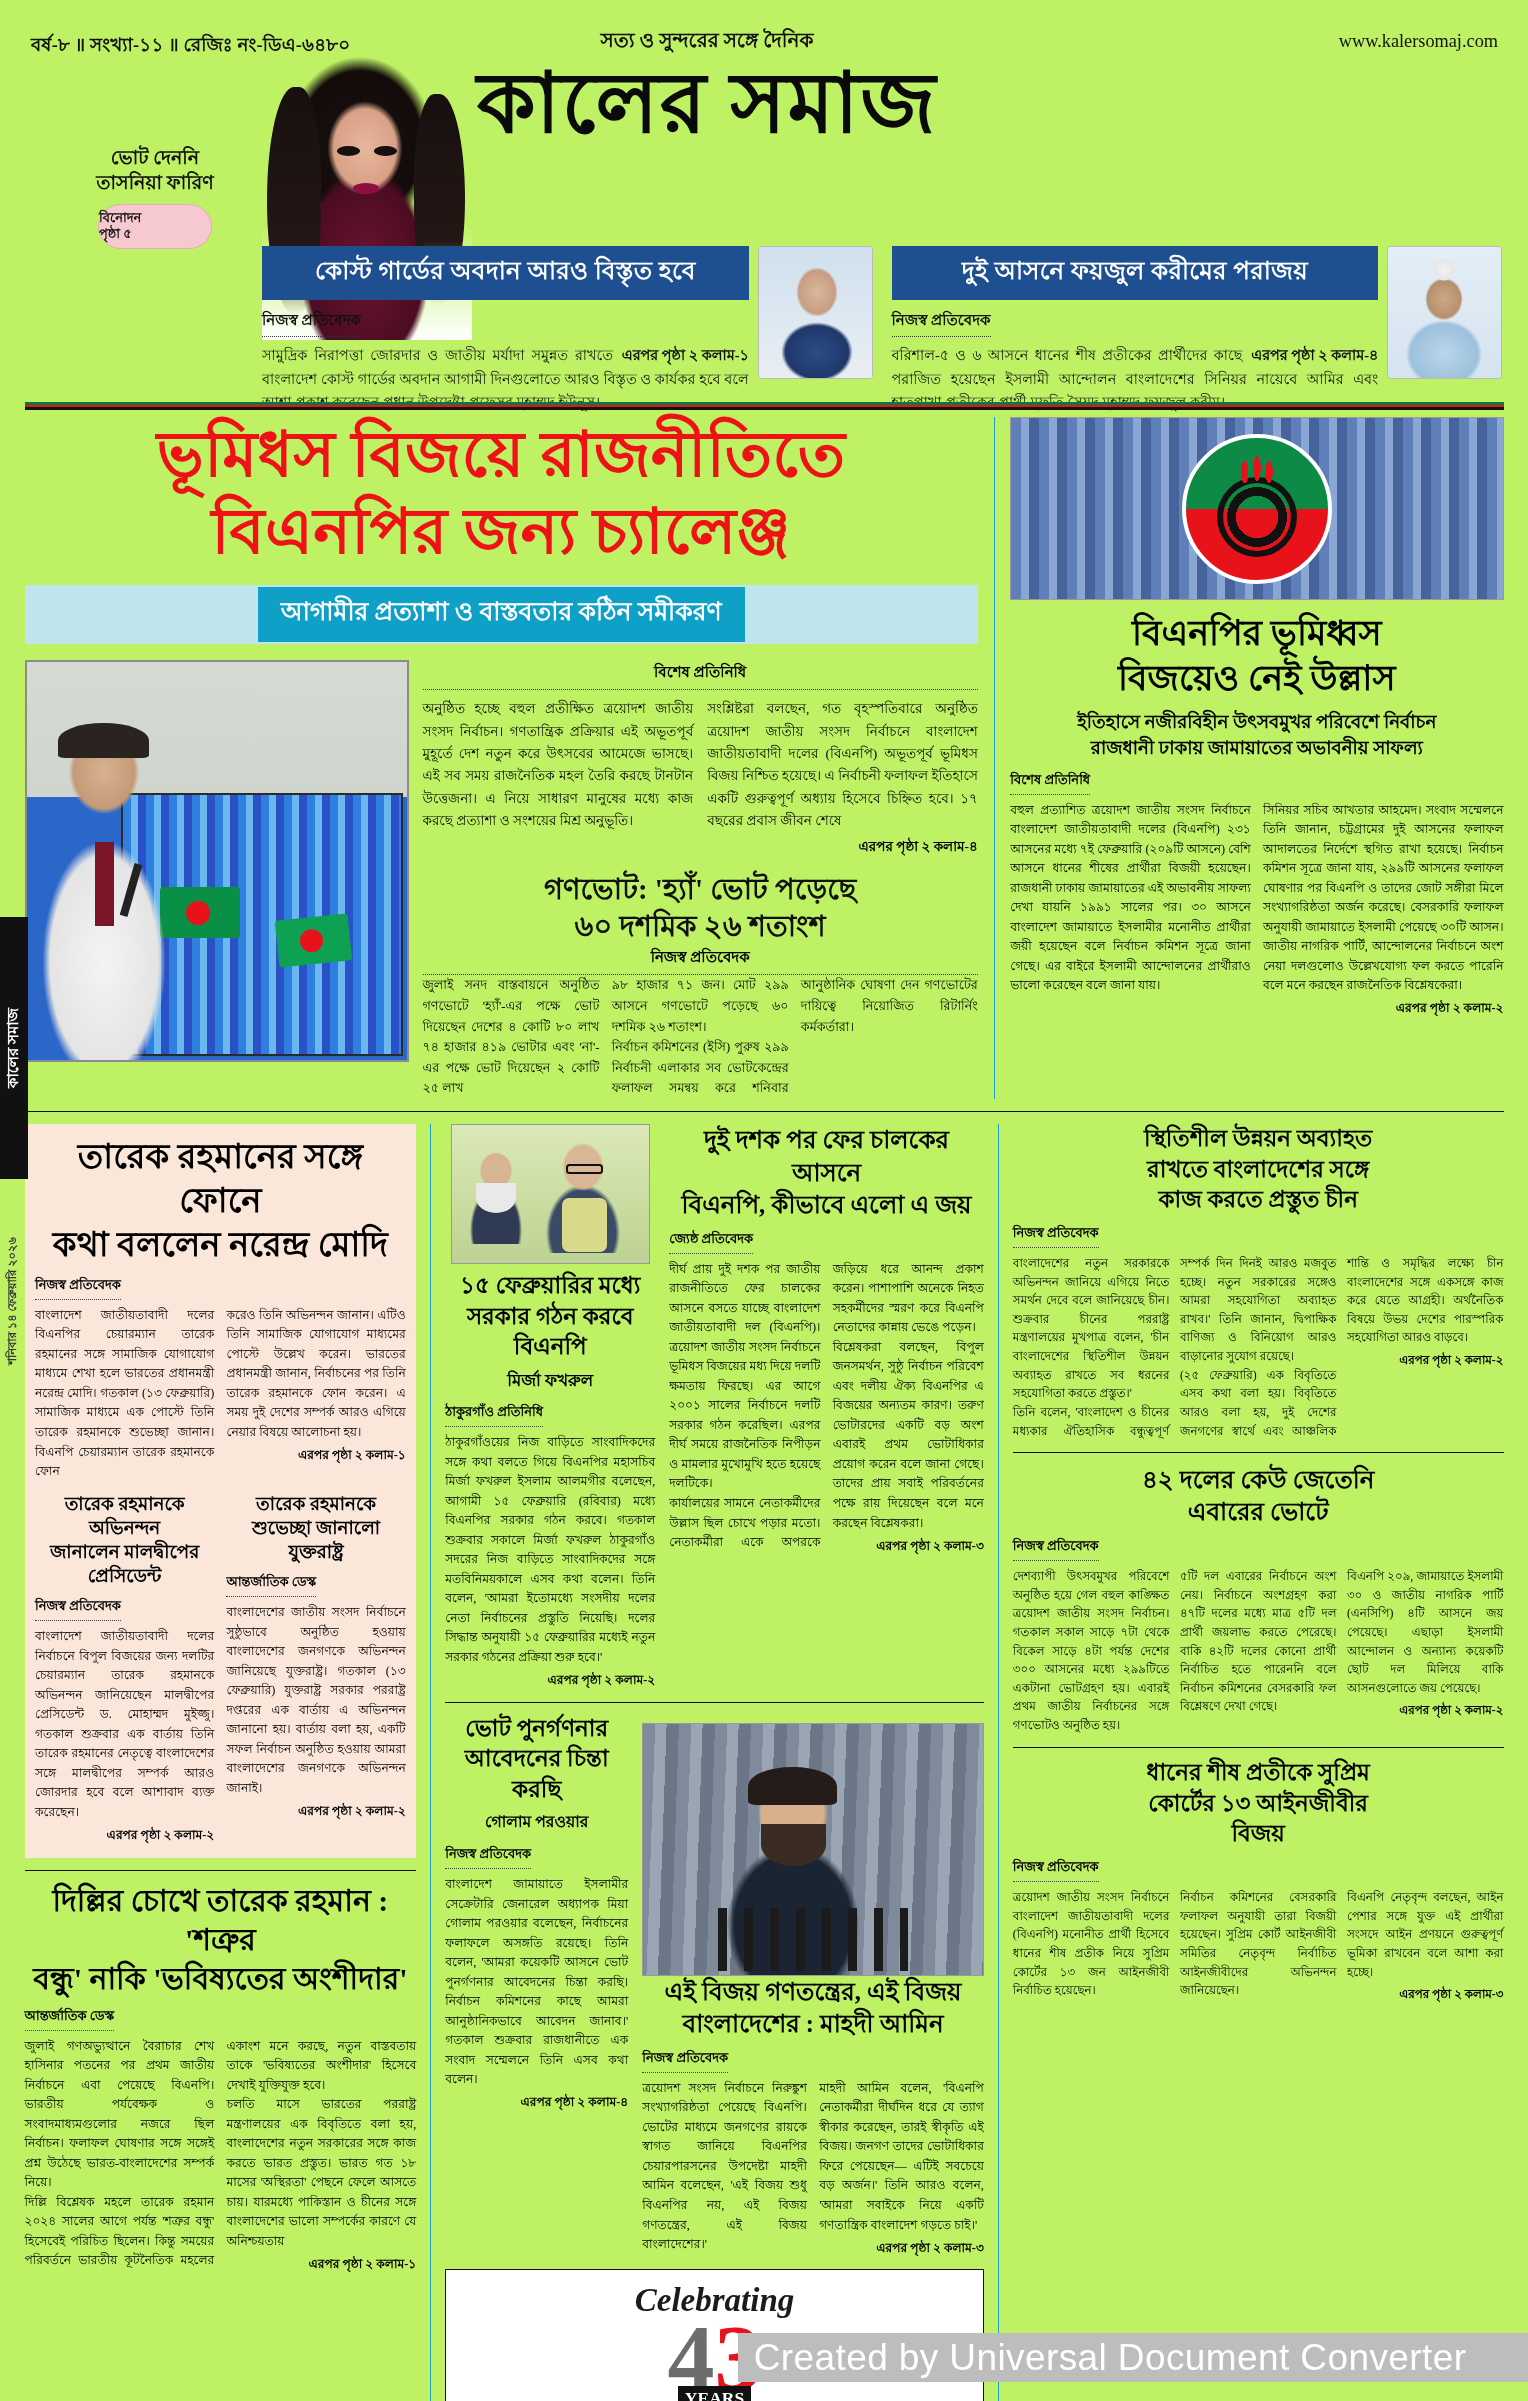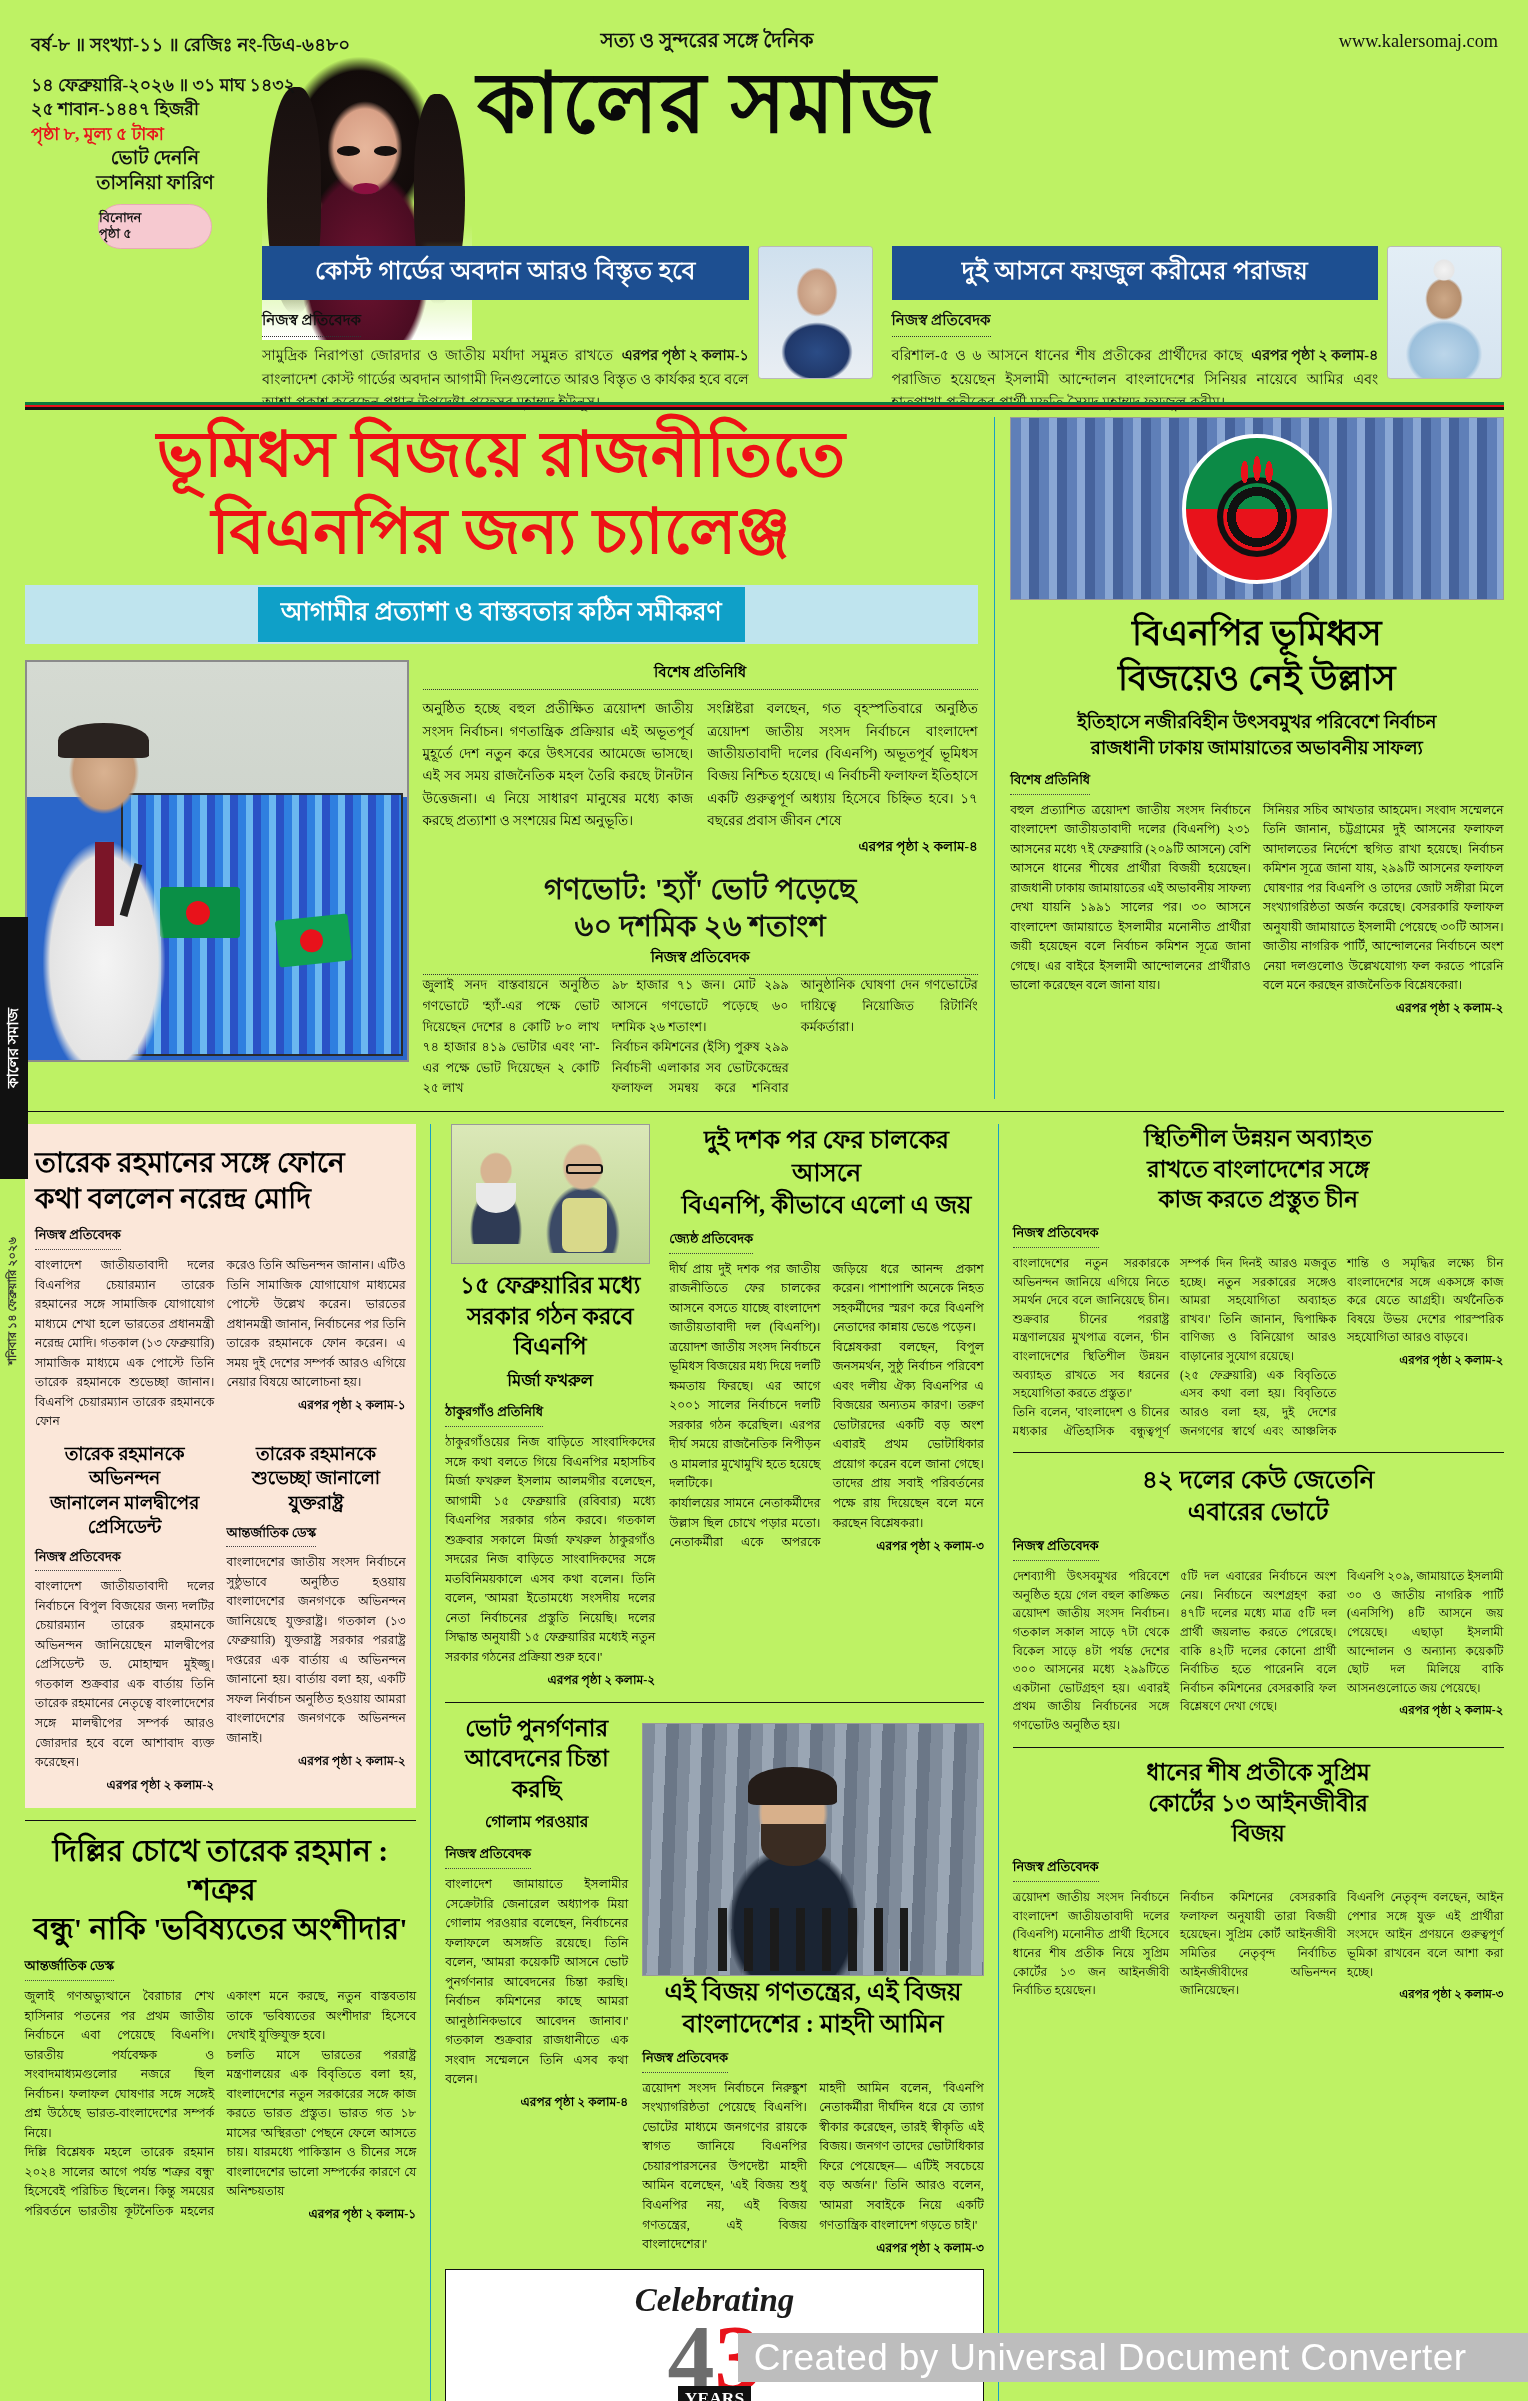--- a/index.html
+++ b/index.html
@@ -162,21 +162,21 @@
   .r-sub { text-align: center; font-weight: bold; font-size: 18.3px; line-height: 1.42; margin-top: 8.7px; }
 
   
   .hr-k { border-top: 1.7px solid #111; margin: 12.2px 0 10.5px; }
   .mid-row { display: flex; margin-top: 12.2px; }
   .col-a { width: 407px; padding-right: 14px; border-right: 1.7px solid #19a0c4; }
   .col-b { width: 568px; padding: 0 14px; border-right: 1.7px solid #19a0c4; }
   .col-c { width: 505px; padding-left: 14px; }
 
   .tinted { background: #fbe7d9; padding: 10.5px 10.5px 12.2px; }
-  .hl-a { font-weight: bold; font-size: 28px; line-height: 1.3; margin-top: 10px; }
+  .hl-a { text-align: center; font-weight: bold; font-size: 34px; line-height: 1.3; }
   .hl-b { text-align: center; font-weight: bold; font-size: 18.3px; line-height: 1.32; }
   .hl-c { text-align: center; font-weight: bold; font-size: 30px; line-height: 1.3; }
   .hl-d { text-align: center; font-weight: bold; font-size: 23px; line-height: 1.32; }
   .hl-e { text-align: center; font-weight: bold; font-size: 24.5px; line-height: 1.32; }
   .byl { font-size: 13px; font-weight: bold; border-bottom: 1.7px dotted #444; display: inline-block; padding-bottom: 2.6px; margin: 7.9px 0 6.1px; }
   .twocol { column-count: 2; column-gap: 12.2px; font-size: 12.2px; line-height: 1.6; text-align: justify; }
   .threecol { column-count: 3; column-gap: 10.5px; font-size: 11.8px; line-height: 1.58; text-align: justify; }
   .onecol { font-size: 12.2px; line-height: 1.6; text-align: justify; }
 
   .mini2 { display: flex; gap: 12.2px; margin-top: 10.5px; }
@@ -237,25 +237,20 @@
 </style>
 </head>
 <body>
 
 <div id="page">
 
   <div class="masthead">
 
     <div class="mh-left">
       <div class="issue-line">বর্ষ-৮ ॥ সংখ্যা-১১ ॥ রেজিঃ নং-ডিএ-৬৪৮০</div>
-      <div class="date-lines">
-        <div>১৪ ফেব্রুয়ারি-২০২৬ ॥ ৩১ মাঘ ১৪৩২</div>
-        <div>২৫ শাবান-১৪৪৭ হিজরী</div>
-        <div class="price-line">পৃষ্ঠা ৮, মূল্য ৫ টাকা</div>
-      </div>
     </div>
 
     <div class="mh-model">
       <i class="hairL"></i>
       <i class="hairR"></i>
       <i class="eyeL"></i>
       <i class="eyeR"></i>
       <i class="lips"></i>
     </div>
 

